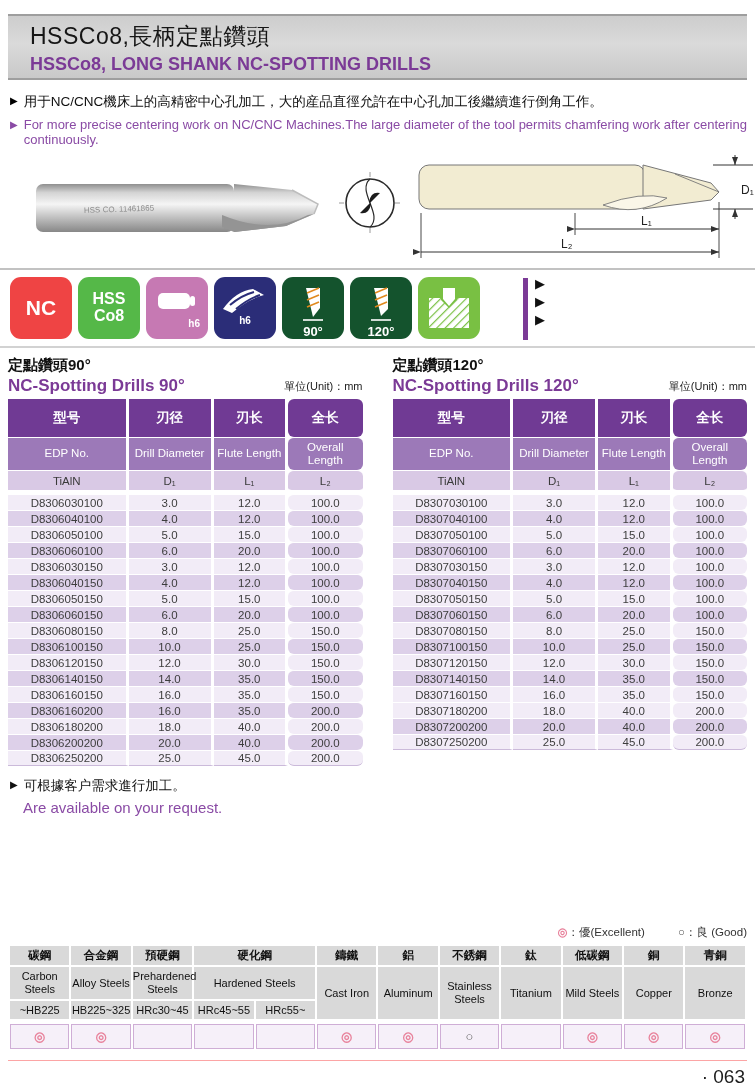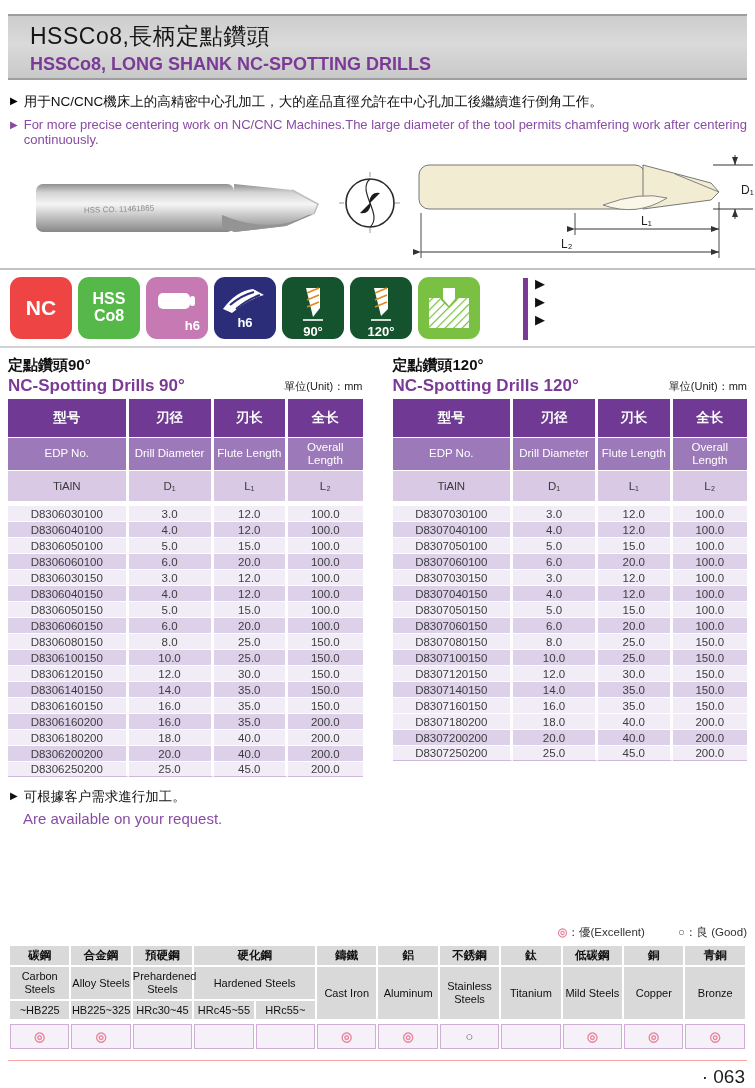--- a/index.html
+++ b/index.html
@@ -31,40 +31,40 @@
                 padding:7px 0 7px 10px; height:80px; }
   .badges { display:flex; gap:6px; }
   .badge { width:62px; height:62px; border-radius:11px; color:#fff; font-weight:bold;
            display:flex; flex-direction:column; align-items:center; justify-content:center; }
   .badge.nc   { background:#ef4444; font-size:21px; }
   .badge.hss  { background:#55b848; font-size:16px; line-height:1.05; }
   .badge.pink { background:#c679b3; justify-content:flex-start; }
   .badge.navy { background:#2b2d78; justify-content:flex-start; }
   .badge.orange { background:#14532d; justify-content:flex-end; }
   .badge.green { background:#79c043; }
-  .badge .h6-label { font-size:13px; align-self:flex-end; margin:0 8px 0 0; }
+  .badge .h6-label { font-size:10px; align-self:flex-end; margin:0 8px 0 0; }
   .badge.navy .h6-label { align-self:center; margin:0; }
   .badge .angle-label { font-size:13px; margin-top:1px; }
   .marker-bar { position:absolute; left:523px; top:8px; width:5px; height:62px; background:#7b3a96; }
   .marker-arrows { position:absolute; left:535px; top:7px; display:flex; flex-direction:column; gap:5px;
                    font-size:13px; color:#111; line-height:1; }
 
   
   .tables-row { display:flex; gap:30px; margin:8px 8px 0; }
   .ptable { width:362px; }
   .ptable-head { display:flex; justify-content:space-between; align-items:flex-end; }
   .pt-zh { font-size:15px; font-weight:bold; color:#111; }
   .pt-en { font-size:17px; font-weight:bold; color:#7b3a96; margin-top:1px; }
   .pt-unit { font-size:11px; color:#222; padding-bottom:2px; white-space:nowrap; }
   table.spec { width:100%; border-collapse:separate; border-spacing:0; table-layout:fixed; margin-top:3px; }
   table.spec td { text-align:center; border-right:3px solid #fff; overflow:hidden; }
-  table.spec td:last-child { border-right:none; }
+  table.spec td:last-child { border-right:none;border-radius:6px; }
   table.spec thead tr.h1 td { background:#703a94; color:#fff; font-size:13.5px; font-weight:bold; height:38px; }
   table.spec thead tr.h2 td { background:#9c79b8; color:#fff; font-size:11.5px; height:33px; line-height:1.15; border-top:1px solid #fff; }
-  table.spec thead tr.h3 td { background:#d9c9e5; color:#3a3a3a; font-size:11.5px; height:35px; border-top:1px solid #fff; border-bottom:4px solid #fff; }
+  table.spec thead tr.h3 td { background:#d9c9e5; color:#3a3a3a; font-size:11.5px; height:24px; border-top:1px solid #fff; border-bottom:4px solid #fff; }
   table.spec tbody td { font-size:11.5px; color:#3d3d3d; height:16px; border-top:1px solid #fff; }
   table.spec tbody tr.odd td  { background:#f2ecf7; }
   table.spec tbody tr.even td { background:#ddd0e9; }
   table.spec tbody tr:last-child td { border-bottom:1px solid #cbbada; }
 
   
   .note { margin:11px 8px 0 10px; }
   .note .zh { font-size:13.5px; color:#111; display:flex; }
   .note .en { font-size:15px; color:#8a4ba5; margin:4px 0 0 13px; }
 

